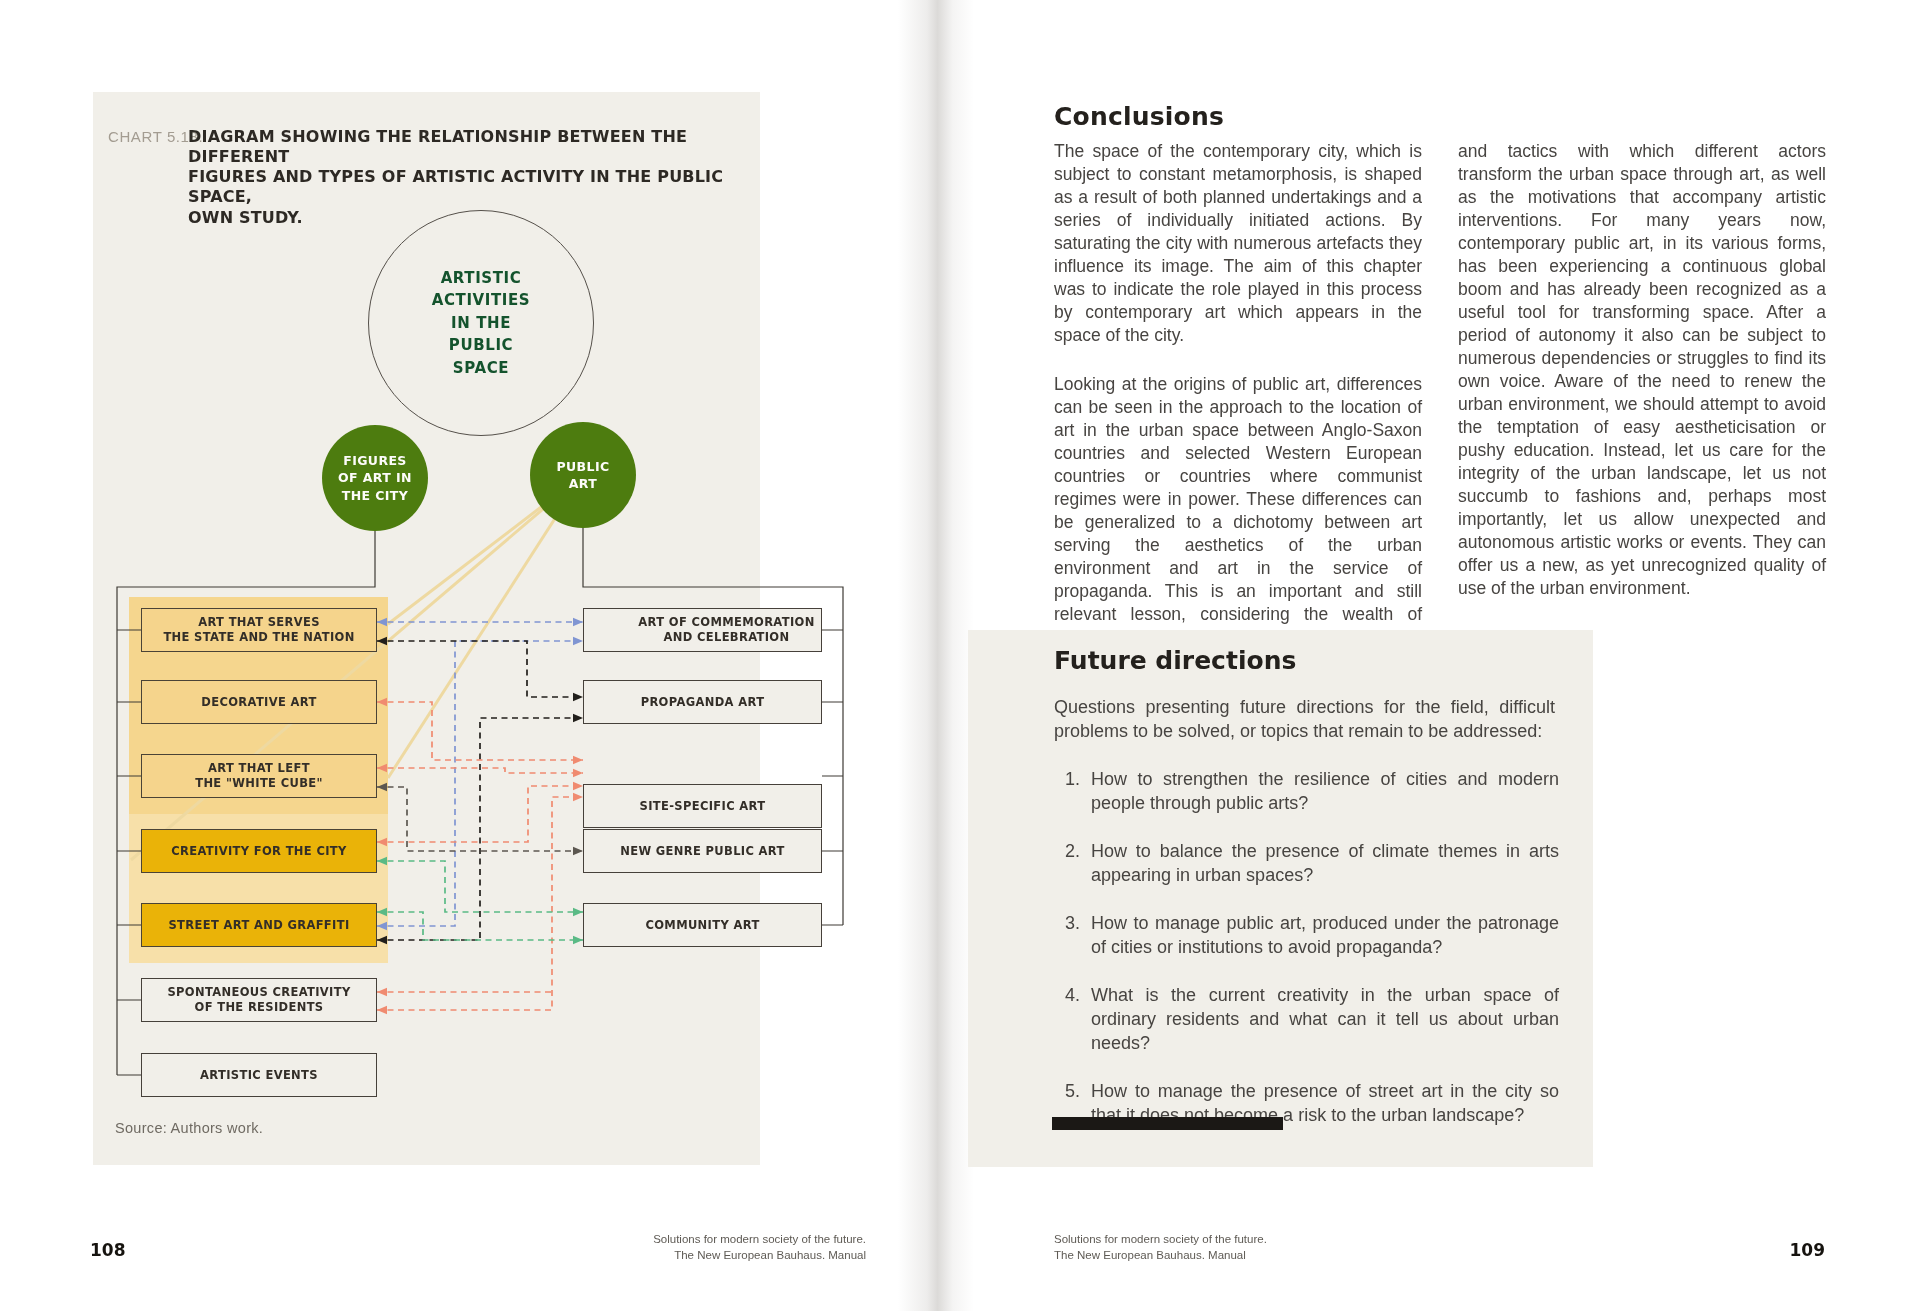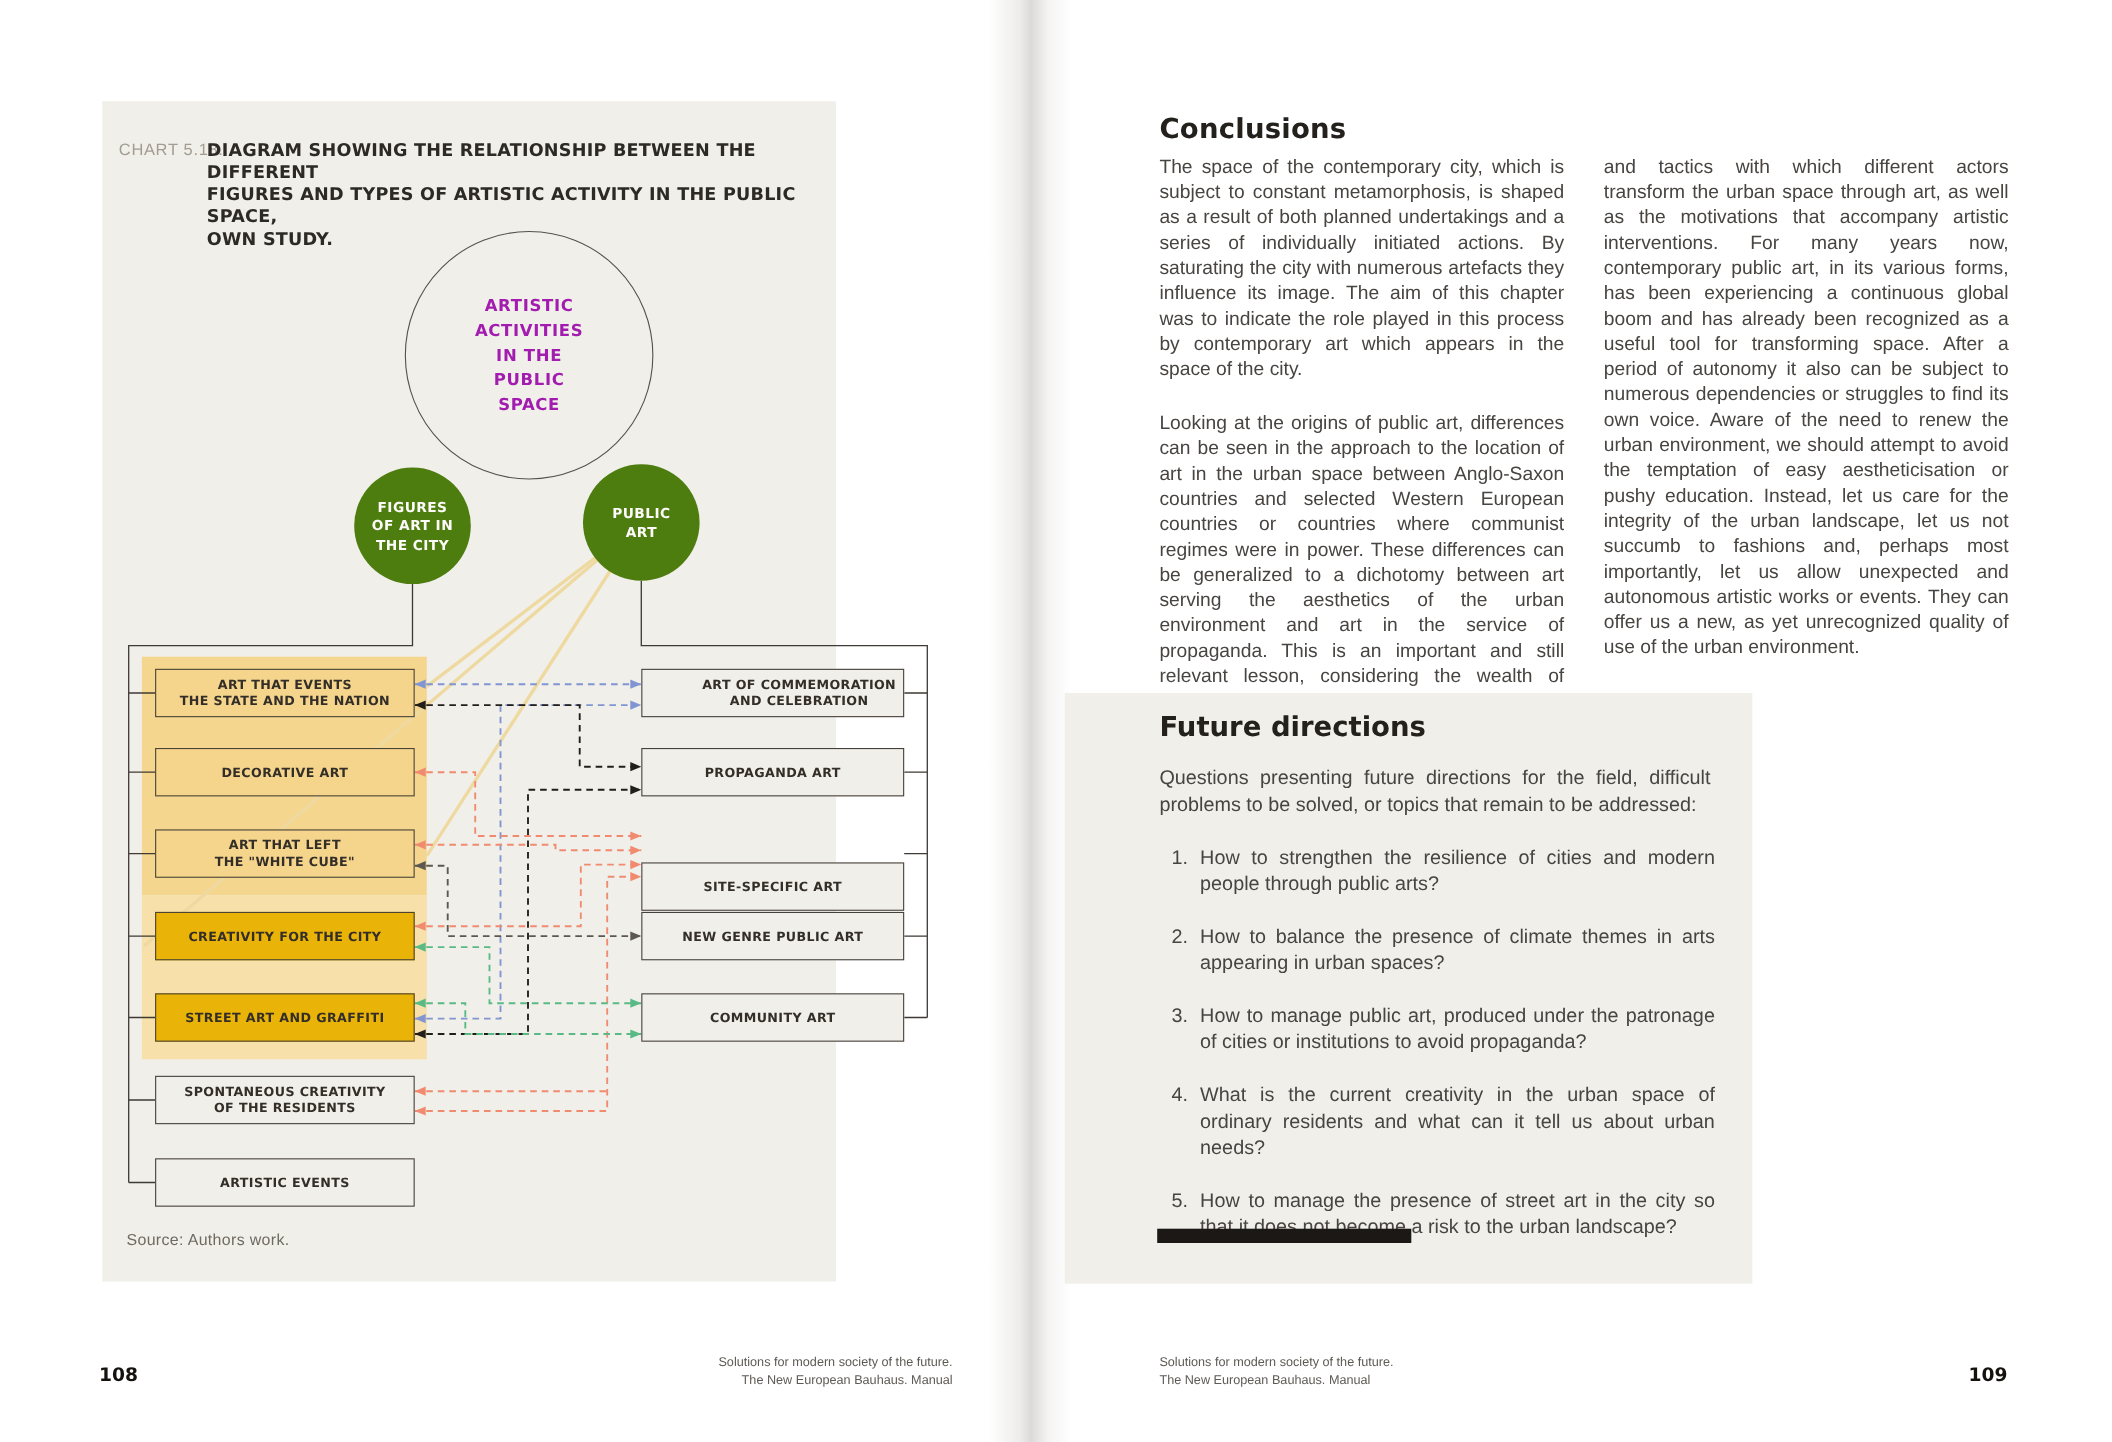--- a/index.html
+++ b/index.html
@@ -32,21 +32,21 @@
   }
   #diagram-svg{position:absolute;left:0;top:0;width:773px;height:1073px;}
   .circle{
     position:absolute;border-radius:50%;
     display:flex;align-items:center;justify-content:center;text-align:center;
     font-family:"DejaVu Sans", sans-serif;font-weight:bold;white-space:pre-line;
   }
   .circle.root{
     left:275px;top:118px;width:224px;height:224px;
     background:#f1efe9;border:1.3px solid #55504a;
-    font-size:15px;line-height:1.5;color:#a21caf;letter-spacing:.6px;
+    font-size:15px;line-height:1.5;color:#14532d;letter-spacing:.6px;
   }
   .circle.filled{
     width:106px;height:106px;background:#4d7c0f;color:#fdfcfa;
     font-size:12.5px;line-height:1.4;letter-spacing:.4px;
   }
   .circle.figures{left:229px;top:333px;}
   .circle.public{left:437px;top:330px;}
   .dnode{
     position:absolute;height:44px;box-sizing:border-box;
     display:flex;align-items:center;justify-content:center;text-align:center;
@@ -173,21 +173,21 @@
 IN THE
 PUBLIC
 SPACE</div>
   <div class="circle filled figures">FIGURES
 OF ART IN
 THE CITY</div>
   <div class="circle filled public">PUBLIC
 ART</div>
 
   <div id="left-nodes">
-      <div class="dnode left tan" style="top: 516px;">ART THAT EVENTS
+      <div class="dnode left tan" style="top: 516px;">ART THAT SERVES
 THE STATE AND THE NATION</div>
       <div class="dnode left tan" style="top: 588px;">DECORATIVE ART</div>
       <div class="dnode left tan" style="top: 662px;">ART THAT LEFT
 THE "WHITE CUBE"</div>
       <div class="dnode left cream" style="top: 737px;">CREATIVITY FOR THE CITY</div>
       <div class="dnode left cream" style="top: 811px;">STREET ART AND GRAFFITI</div>
       <div class="dnode left plain" style="top: 886px;">SPONTANEOUS CREATIVITY
 OF THE RESIDENTS</div>
       <div class="dnode left plain" style="top: 961px;">ARTISTIC EVENTS</div>
     </div>

